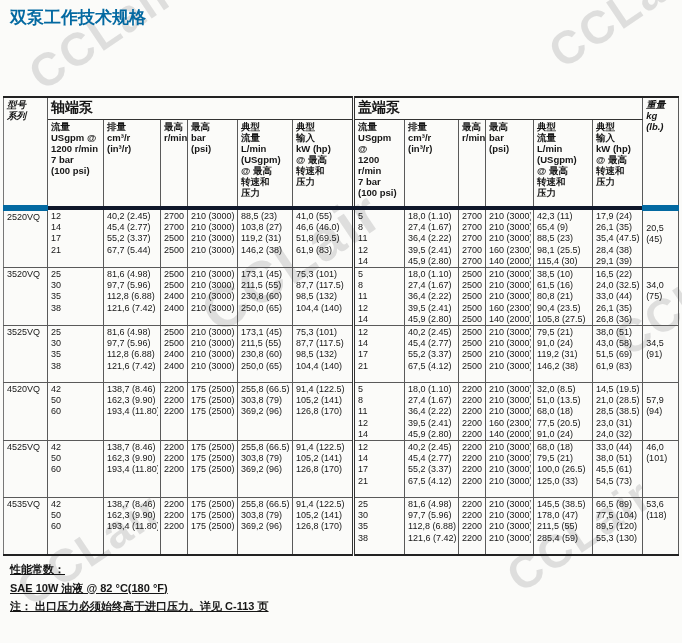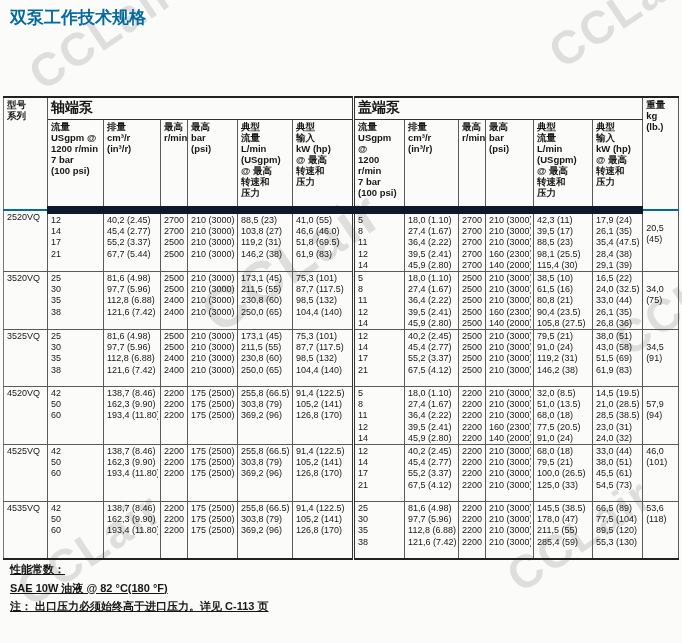--- a/index.html
+++ b/index.html
@@ -56,28 +56,29 @@
     border-bottom:1px solid #333;
     height:20px;
     vertical-align:middle;
     padding:0;
   }
   th.colhead{
     font-size:9.5px;font-weight:bold;
     white-space:pre-line;
     line-height:11px;
     height:85px;
-    border-bottom:8px solid #0f172a;
+    border-bottom:4px solid #0f172a;
   }
   th.span2{
     font-size:9.5px;font-weight:bold;
     white-space:pre-line;
     line-height:11px;
     padding-top:25px;
-    border-bottom:2px solid #0369a1;
+    border-bottom:6px solid #0369a1;
+    font-style:italic;
   }
   td.gdiv, th.gdiv{border-left:3px double #333;}
   tr.section{height:57px;margin-left:21px;}
   tr.section td{
     font-size:9px;
     border-top:1px solid #5a5a5a;
   }
   td .ln{line-height:11.2px;white-space:nowrap;overflow:hidden;}
   td.model{font-size:9.5px;}
   .notes{
@@ -245,21 +246,21 @@
         </td>
         <td>
           <div class="ln">210 (3000)</div>
           <div class="ln">210 (3000)</div>
           <div class="ln">210 (3000)</div>
           <div class="ln">160 (2300)</div>
           <div class="ln">140 (2000)</div>
         </td>
         <td>
           <div class="ln">42,3 (11)</div>
-          <div class="ln">39,5 (17)</div>
+          <div class="ln">65,4 (9)</div>
           <div class="ln">88,5 (23)</div>
           <div class="ln">98,1 (25.5)</div>
           <div class="ln">115,4 (30)</div>
         </td>
         <td>
           <div class="ln">17,9 (24)</div>
           <div class="ln">26,1 (35)</div>
           <div class="ln">35,4 (47.5)</div>
           <div class="ln">28,4 (38)</div>
           <div class="ln">29,1 (39)</div>

